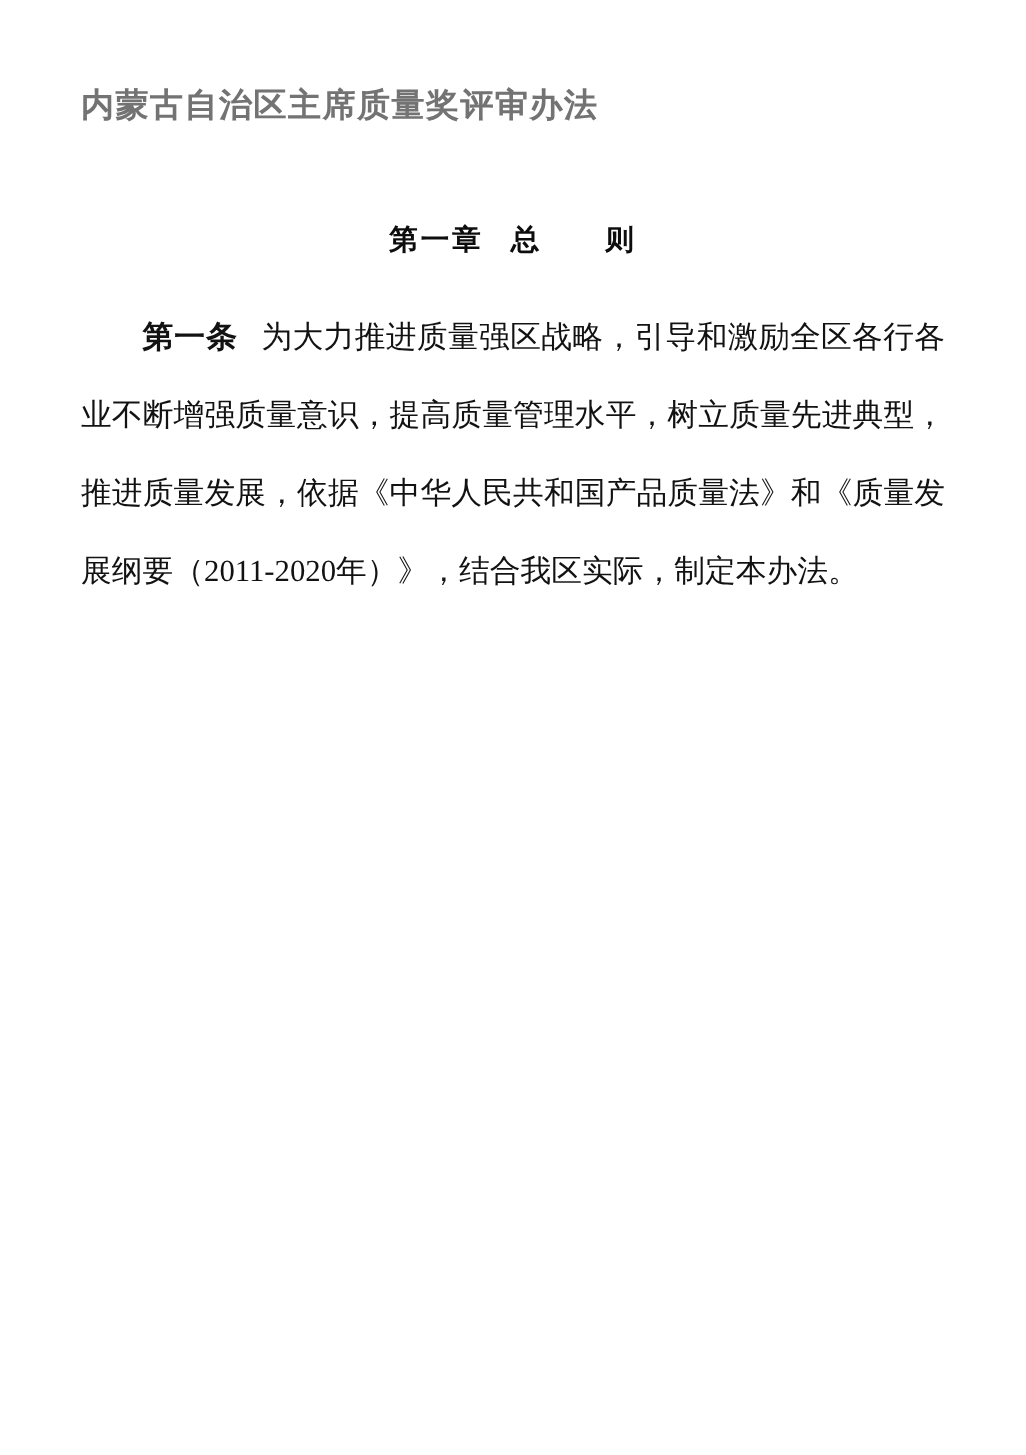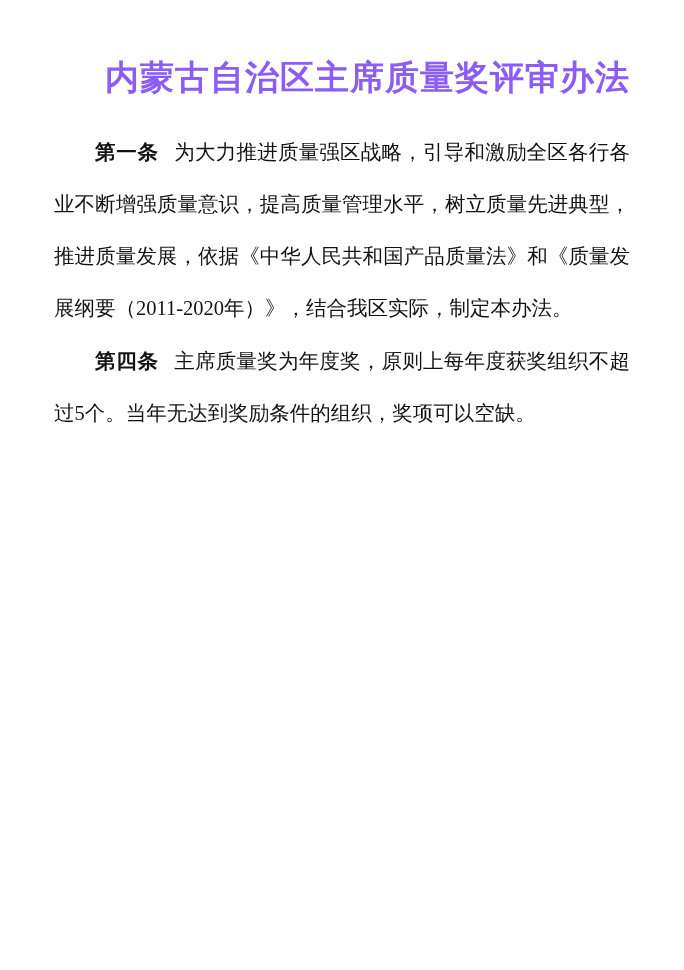--- a/index.html
+++ b/index.html
@@ -16,27 +16,27 @@
     position: relative;
   }
   .page {
     position: relative;
     width: 684px;
     height: 970px;
     box-sizing: border-box;
     padding: 0 54px;
   }
   .doc-title {
-    text-align: right;
-    font-size: 34px;
+    text-align: left;
+    font-size: 22px;
     font-weight: bold;
     letter-spacing: 1px;
     margin: 56px 0 0 0;
     line-height: 1.3;
-    color: #8b5cf6;
+    color: #737373;
   }
   .chapter-heading {
     text-align: center;
     font-size: 19px;
     font-weight: bold;
     margin: 62px 0 0 0;
     letter-spacing: 2px;
     color: #0d0d0d;
   }
   .chapter-heading .gap {
@@ -64,30 +64,30 @@
     width: 0.75em;
   }
 </style>
 </head>
 <body>
 
 <div class="page">
 
   <h1 class="doc-title">内蒙古自治区主席质量奖评审办法</h1>
 
+  <h2 class="chapter-heading">
+    <span>第一章</span><span class="gap"></span><span>总　　则</span>
+  </h2>
 
   <div class="body-block">
 
     <p class="para">
       <span class="art">第一条</span><span class="sp"></span><span>为大力推进质量强区战略，引导和激励全区各行各业不断增强质量意识，提高质量管理水平，树立质量先进典型，推进质量发展，依据《中华人民共和国产品质量法》和《质量发展纲要（2011-2020年）》，结合我区实际，制定本办法。</span>
     </p>
 
 
 
-    <p class="para">
-      <span class="art">第四条</span><span class="sp"></span><span>主席质量奖为年度奖，原则上每年度获奖组织不超过5个。当年无达到奖励条件的组织，奖项可以空缺。</span>
-    </p>
 
 
 
   </div>
 
 </div>
 
 </body></html>

